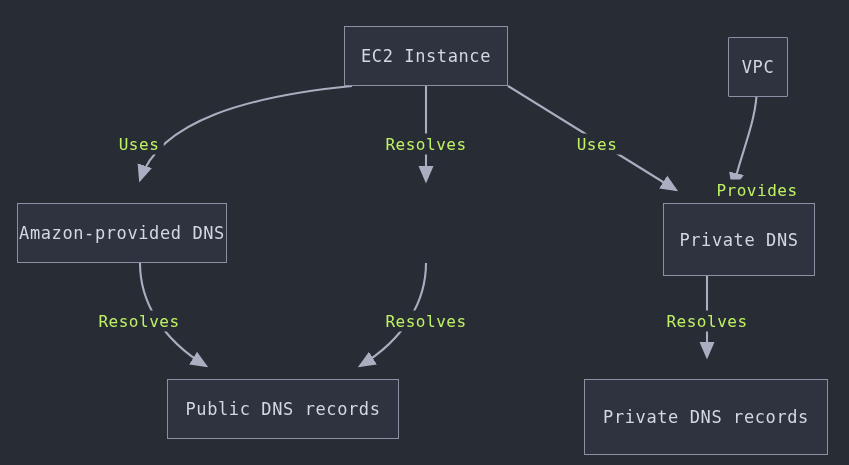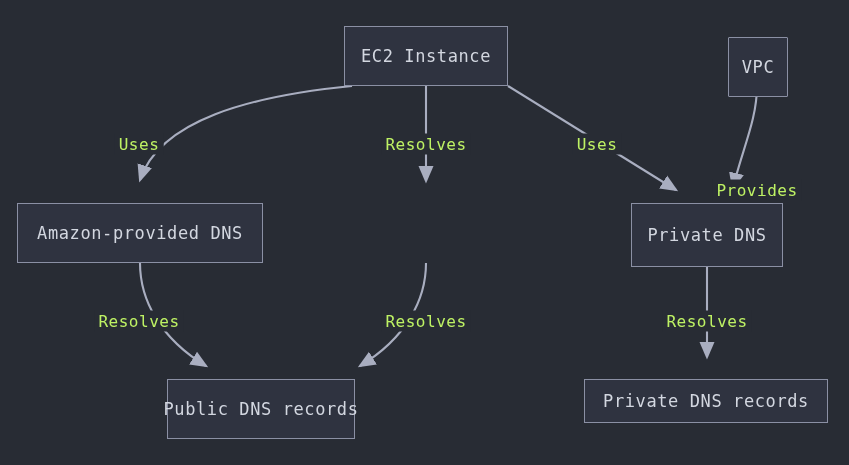--- a/index.html
+++ b/index.html
@@ -80,34 +80,34 @@
   </svg>
 
   <div class="node" style="left:344px; top:26px; width:164px; height:60px;">
     <span>EC2 Instance</span>
   </div>
 
   <div class="node sharp" style="left:728px; top:26px; width:60px; height:60px;margin-top:11px;">
     <span>VPC</span>
   </div>
 
-  <div class="node" style="left:17px; top:203px; width:246px; height:60px;align-items:center;">
+  <div class="node" style="left:17px; top:203px; width:210px; height:60px;align-items:center;">
     <span>Amazon-provided DNS</span>
   </div>
 
 
-  <div class="node" style="left:631px; top:203px; width:152px; height:64px;">
+  <div class="node" style="left:663px; top:203px; width:152px; height:73px;">
     <span>Private DNS</span>
   </div>
 
-  <div class="node" style="left:167px; top:379px; width:188px; height:60px;">
+  <div class="node" style="left:167px; top:379px; width:232px; height:60px;">
     <span>Public DNS records</span>
   </div>
 
-  <div class="node" style="left:584px; top:379px; width:244px; height:44px;">
+  <div class="node" style="left:584px; top:379px; width:244px; height:76px;">
     <span>Private DNS records</span>
   </div>
 
   <div class="edge-label" style="left:139px; top:144px;">Uses</div>
 
   <div class="edge-label" style="left:426px; top:144px;">Resolves</div>
 
   <div class="edge-label" style="left:597px; top:144px;">Uses</div>
 
   <div class="edge-label" style="left:757px; top:144px;margin-top:46px;">Provides</div>

